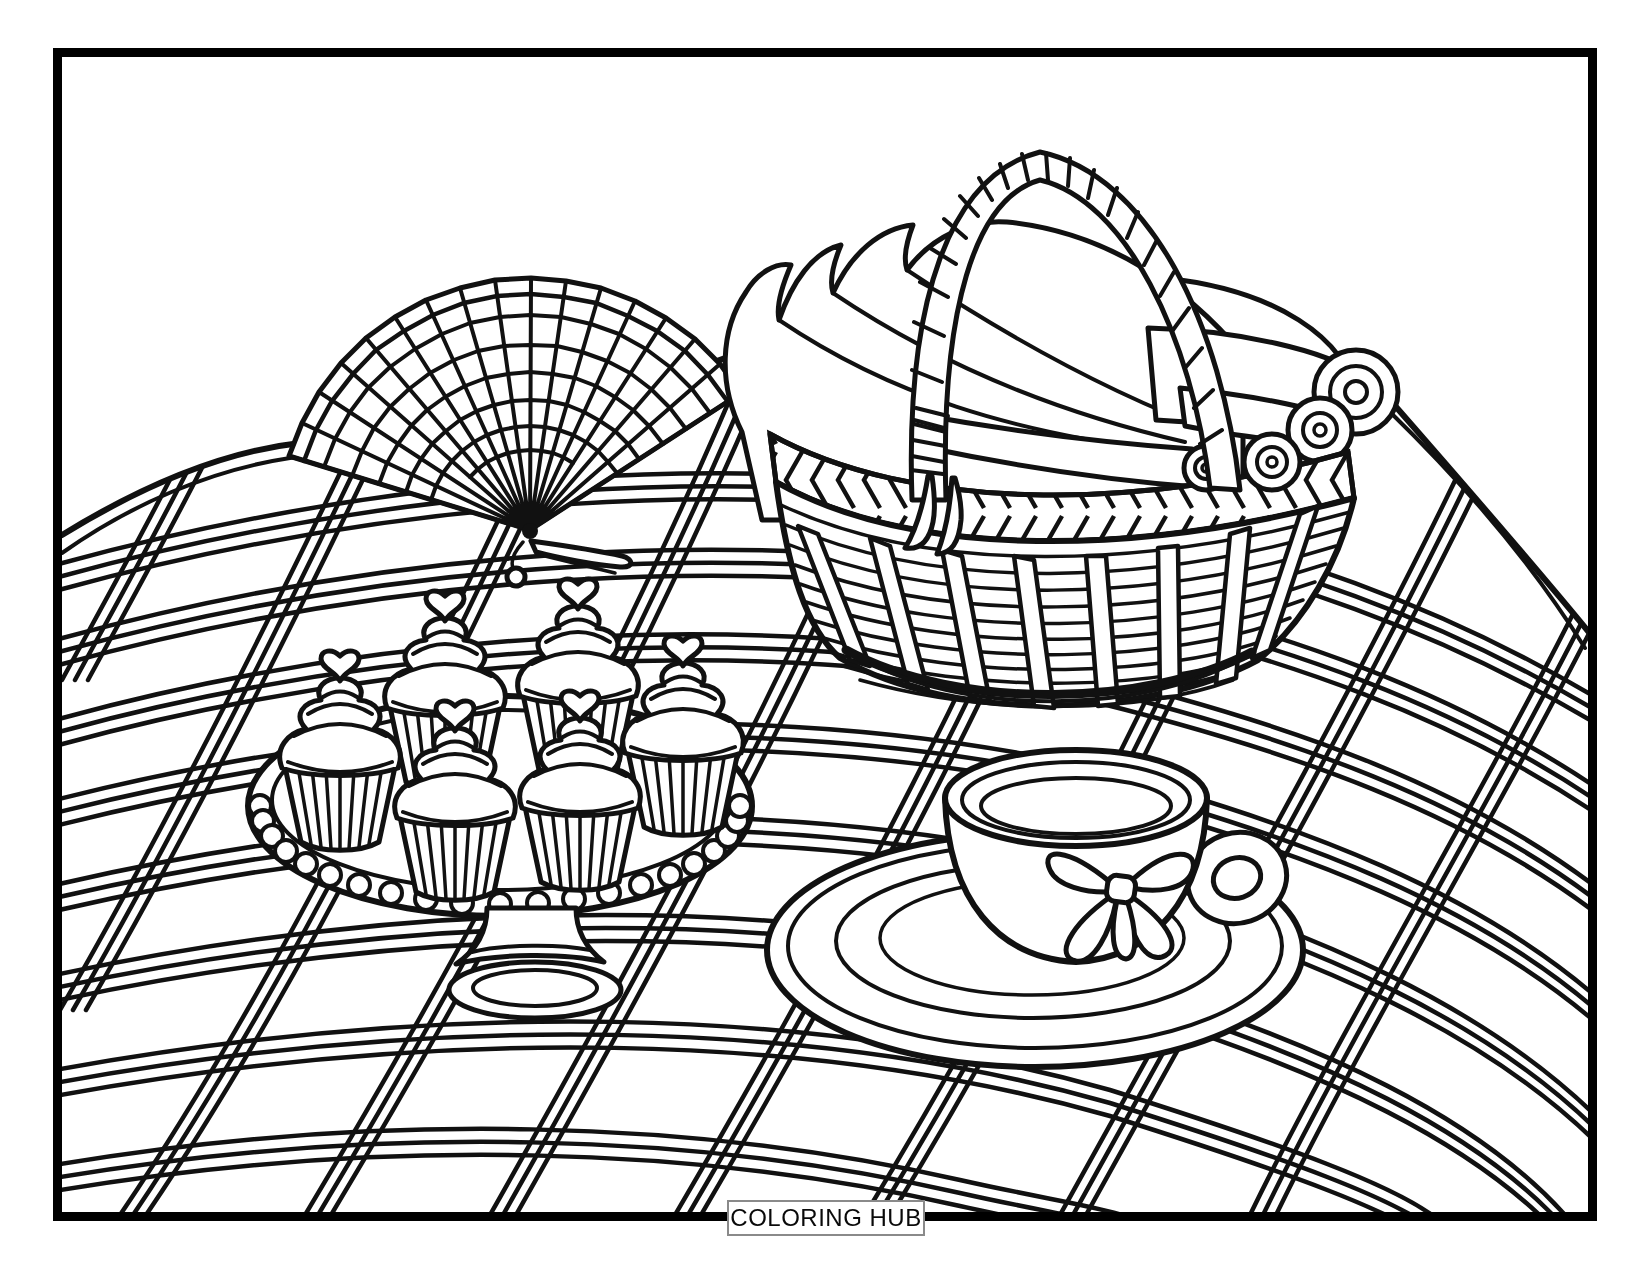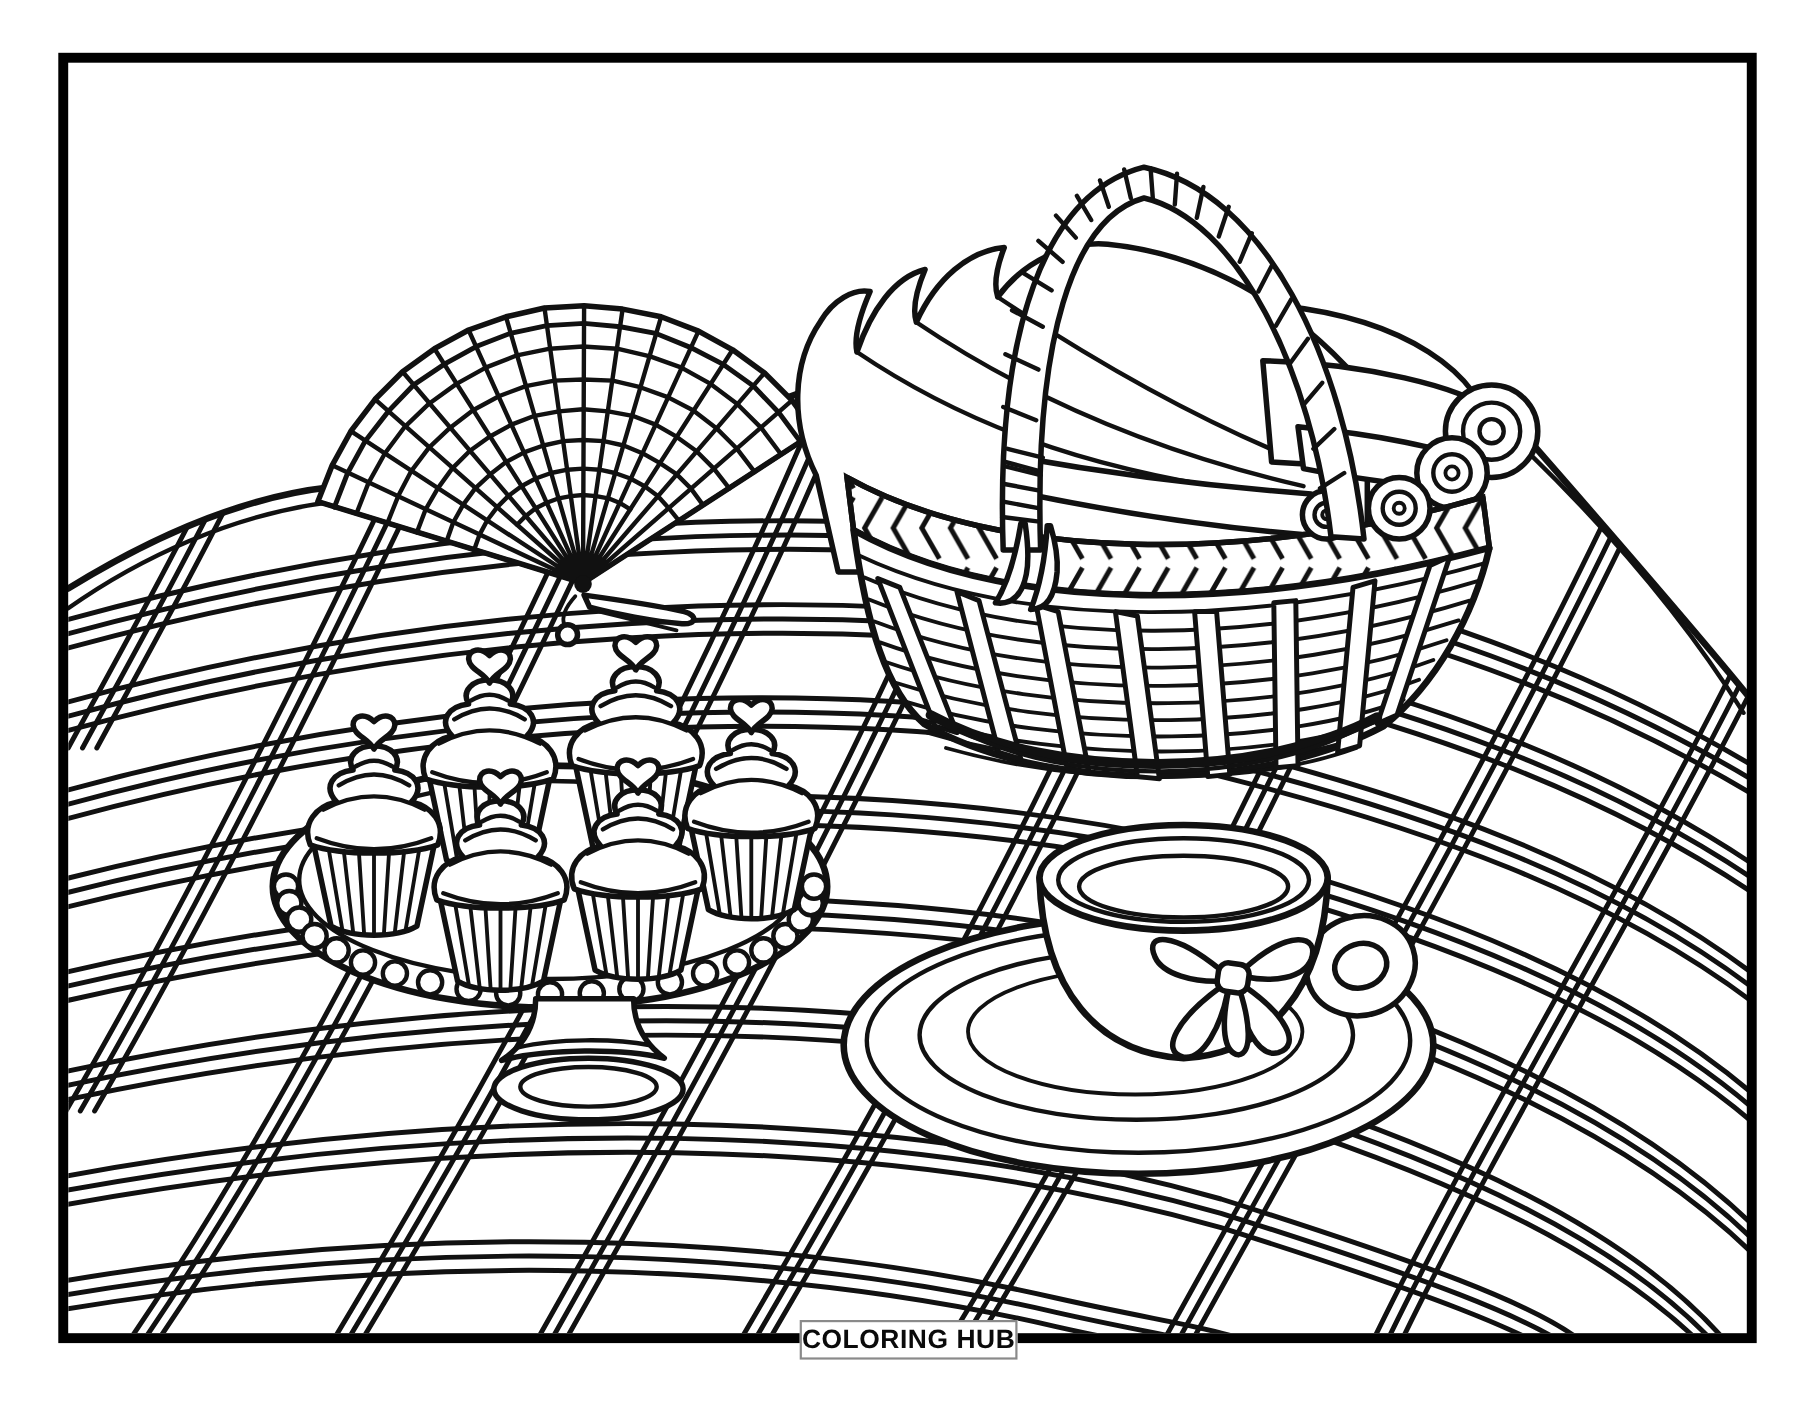--- a/index.html
+++ b/index.html
@@ -2,21 +2,21 @@
 <html><head>
 <meta charset="utf-8">
 <style>
   html,body{margin:0;padding:0;background:#fff;}
   .page{position:relative;width:1650px;height:1275px;background:#fff;overflow:hidden;
         font-family:"Liberation Sans",sans-serif;}
   .page svg{position:absolute;left:0;top:0;}
   .brand{position:absolute;left:727px;top:1200px;width:198px;height:36px;
          background:#fff;border:2px solid #8a8a8a;box-sizing:border-box;
          display:flex;align-items:center;justify-content:center;
-         font-weight:bold;font-size:24px;letter-spacing:.5px;color:#0a0a0a;
+         font-weight:normal;font-size:24px;letter-spacing:.5px;color:#0a0a0a;
          font-family:"Liberation Sans",sans-serif;}
   
   .o{fill:#fff;stroke:#111;stroke-width:5;stroke-linejoin:round;stroke-linecap:round;}
   .o6{fill:#fff;stroke:#111;stroke-width:6;stroke-linejoin:round;stroke-linecap:round;}
   .l{fill:none;stroke:#111;stroke-width:4;stroke-linecap:round;stroke-linejoin:round;}
   .l3{fill:none;stroke:#111;stroke-width:3.5;stroke-linecap:round;}
   .l45{fill:none;stroke:#111;stroke-width:4.5;stroke-linecap:round;}
   .l6{fill:none;stroke:#111;stroke-width:6;stroke-linecap:round;}
 </style>
 </head>

